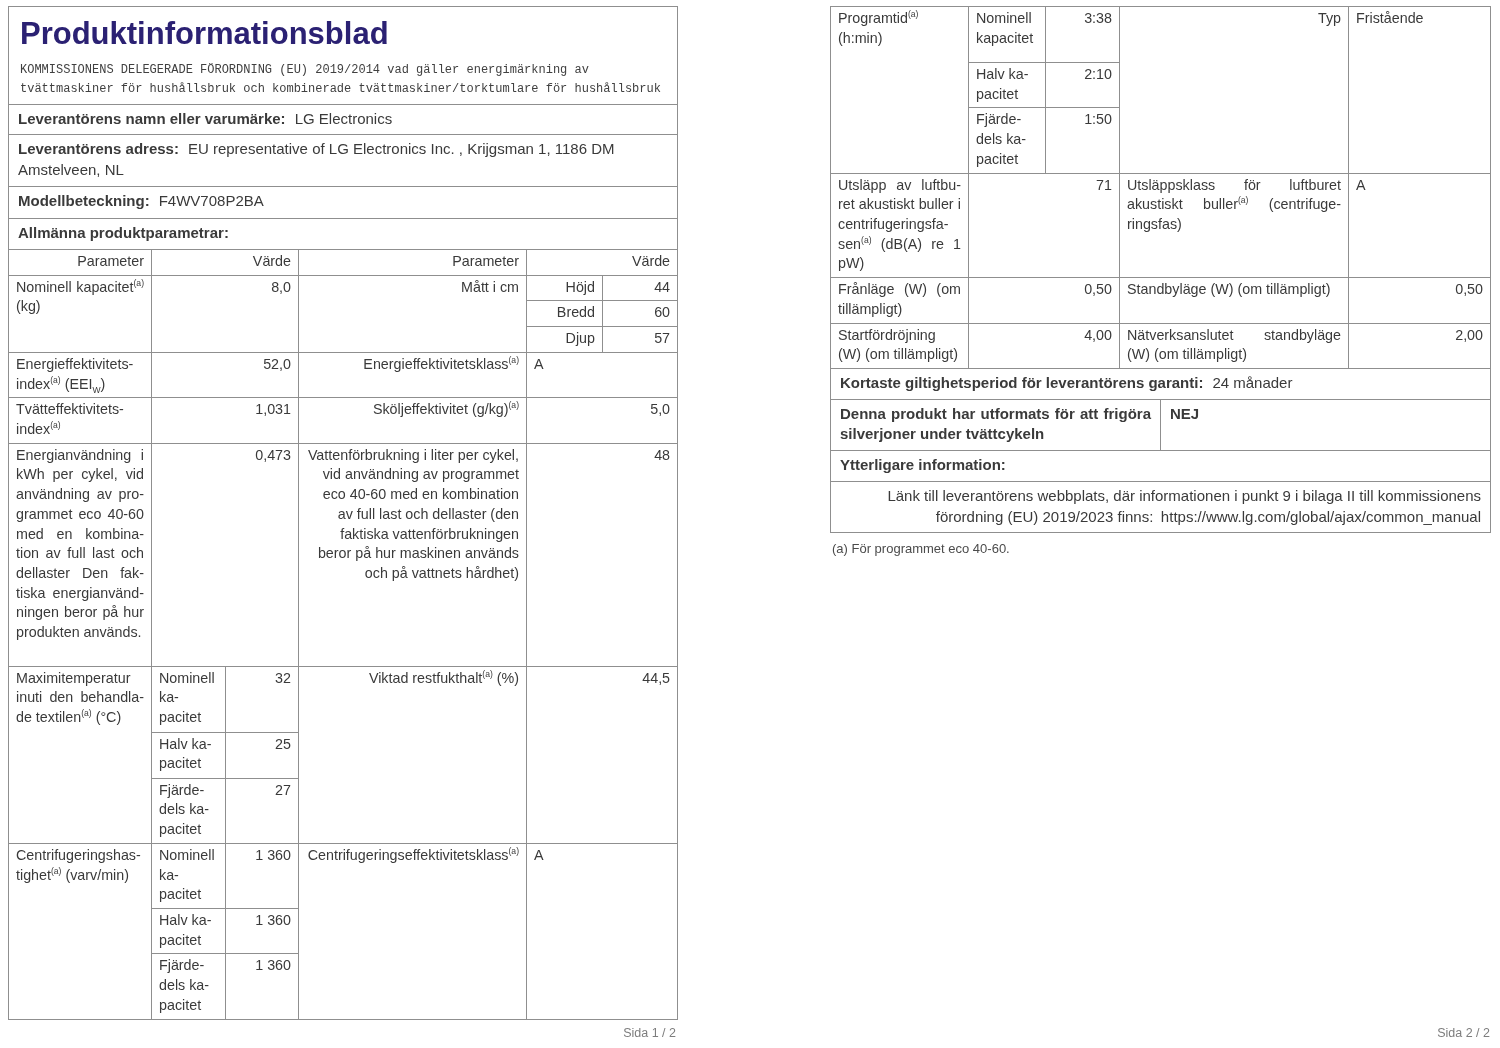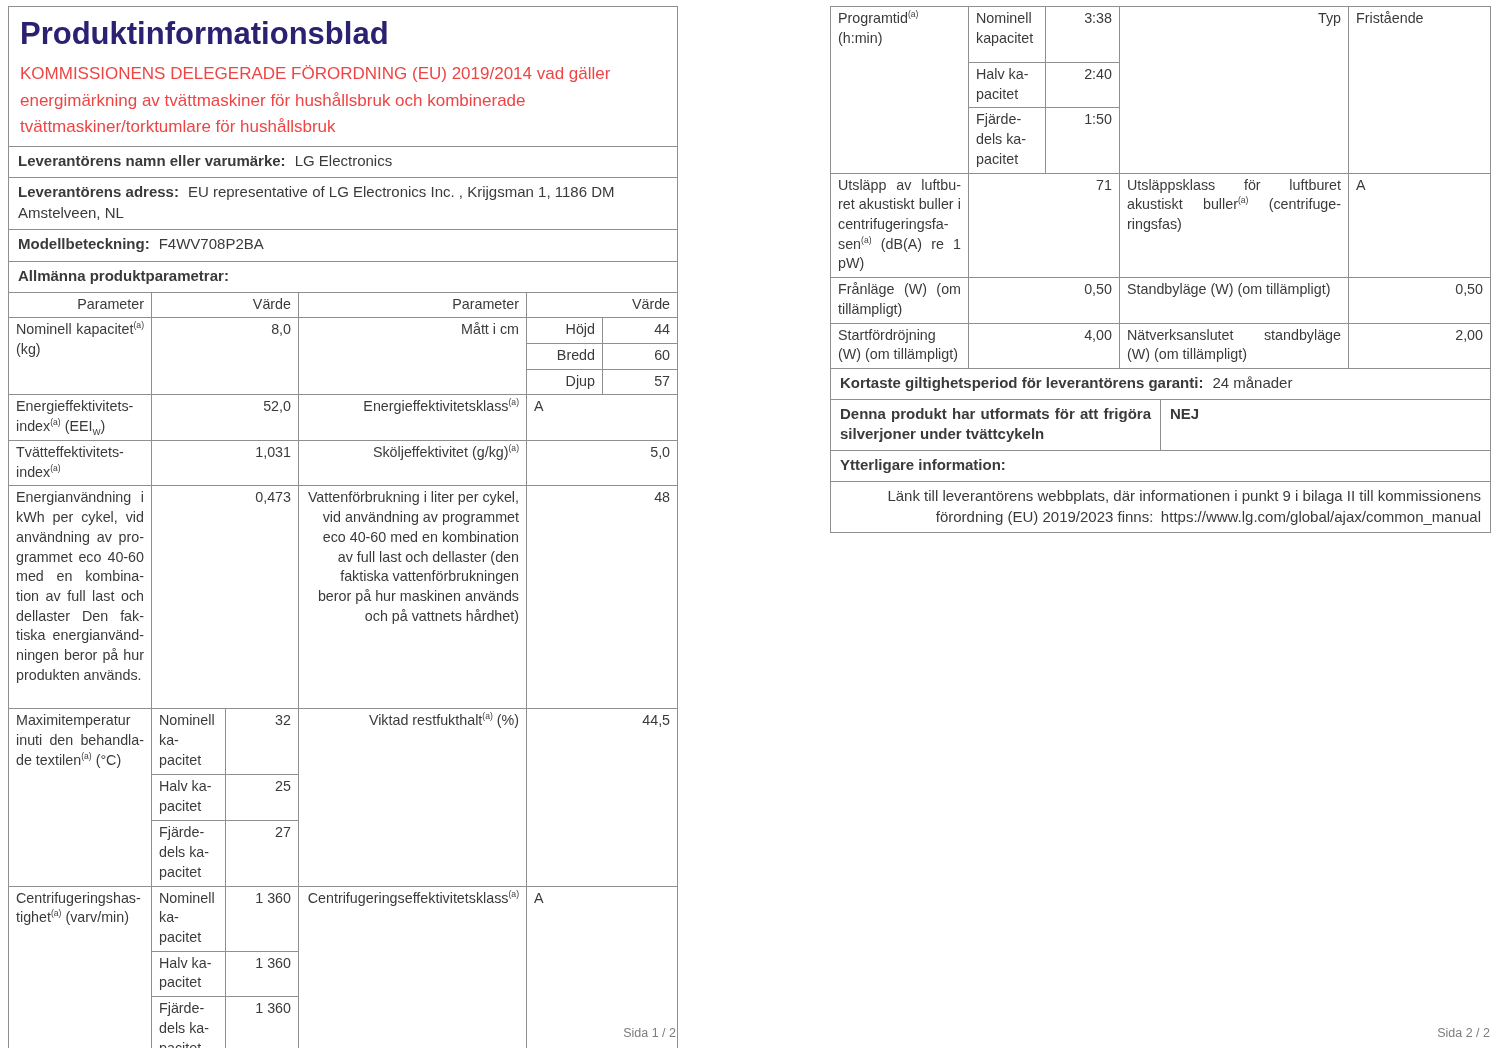--- a/index.html
+++ b/index.html
@@ -14,21 +14,21 @@
 
   table.sheet { border-collapse: collapse; table-layout: fixed; width: 100%; border-radius: 29px; }
   .sheet td {
     border: 1px solid #8f8f8f; vertical-align: top;
     padding: 2px 7px 3px 7px; font-size: 14.3px; line-height: 1.38;
     overflow-wrap: break-word; hyphens: manual;
   }
   .sheet td.fullrow { padding: 4px 9px 5px 9px; font-size: 15px; }
   .hc { padding: 9px 11px 5px 11px !important; }
   .doc-title { font-size: 31px; font-weight: bold; color: #2b2173; line-height: 1.15; margin: 0 0 9px 0; }
-  .doc-reg { font-size: 17px; line-height: 1.58; color: #ef4444; }
+  .doc-reg { font-size: 12px; line-height: 1.58; color: #404040; font-family: Liberation Mono, monospace; }
   .b  { font-weight: bold; }
   .fv { margin-left: 9px; }
   .p  { text-align: justify; }
   .pl { text-align: right; }
   .v  { text-align: right; }
   .vl { text-align: left; }
   .sub { padding-right: 10px !important; }
   sup { font-size: 0.6em; line-height: 0; vertical-align: super; }
   sub { font-size: 0.6em; line-height: 0; vertical-align: sub; }
 
@@ -180,21 +180,21 @@
     <tbody>
         <tr class="q1a">
       <td class="p" rowspan="3">Programtid<sup>(a)</sup> (h:min)</td>
       <td class="sub">Nomi­nell ka­pacitet</td>
       <td class="v">3:38</td>
       <td class="pl" colspan="2" rowspan="3">Typ</td>
       <td class="vl" rowspan="3">Fristående</td>
     </tr>
     <tr class="q1b">
       <td class="sub">Halv ka­pacitet</td>
-      <td class="v">2:40</td>
+      <td class="v">2:10</td>
     </tr>
     <tr class="q1c">
       <td class="sub">Fjärde­dels ka­pacitet</td>
       <td class="v">1:50</td>
     </tr>
 
     <tr class="q2">
       <td class="p">Utsläpp av luftbu­ret akustiskt buller i centrifugeringsfa­sen<sup>(a)</sup> (dB(A) re 1 pW)</td>
       <td class="v" colspan="2">71</td>
       <td class="p" colspan="2">Utsläppsklass för luftburet akustiskt buller<sup>(a)</sup> (centrifuge­ringsfas)</td>
@@ -231,16 +231,17 @@
         <span class="b">Ytterligare information:</span>
       </td>
     </tr>
 
     <tr class="q8">
       <td colspan="6" class="fullrow pl">Länk till leverantörens webbplats, där informationen i punkt 9 i bilaga II till kommissionens förordning (EU) 2019/2023 finns: https://www.lg.com/global/ajax/common_manual</td>
     </tr>
   </tbody>
     </table>
 
+  <div class="footnote">(a) För programmet eco 40-60.</div>
 </div>
 
 <div class="pfooter pf1">Sida 1 / 2</div>
 <div class="pfooter pf2">Sida 2 / 2</div>
 
 </body></html>

